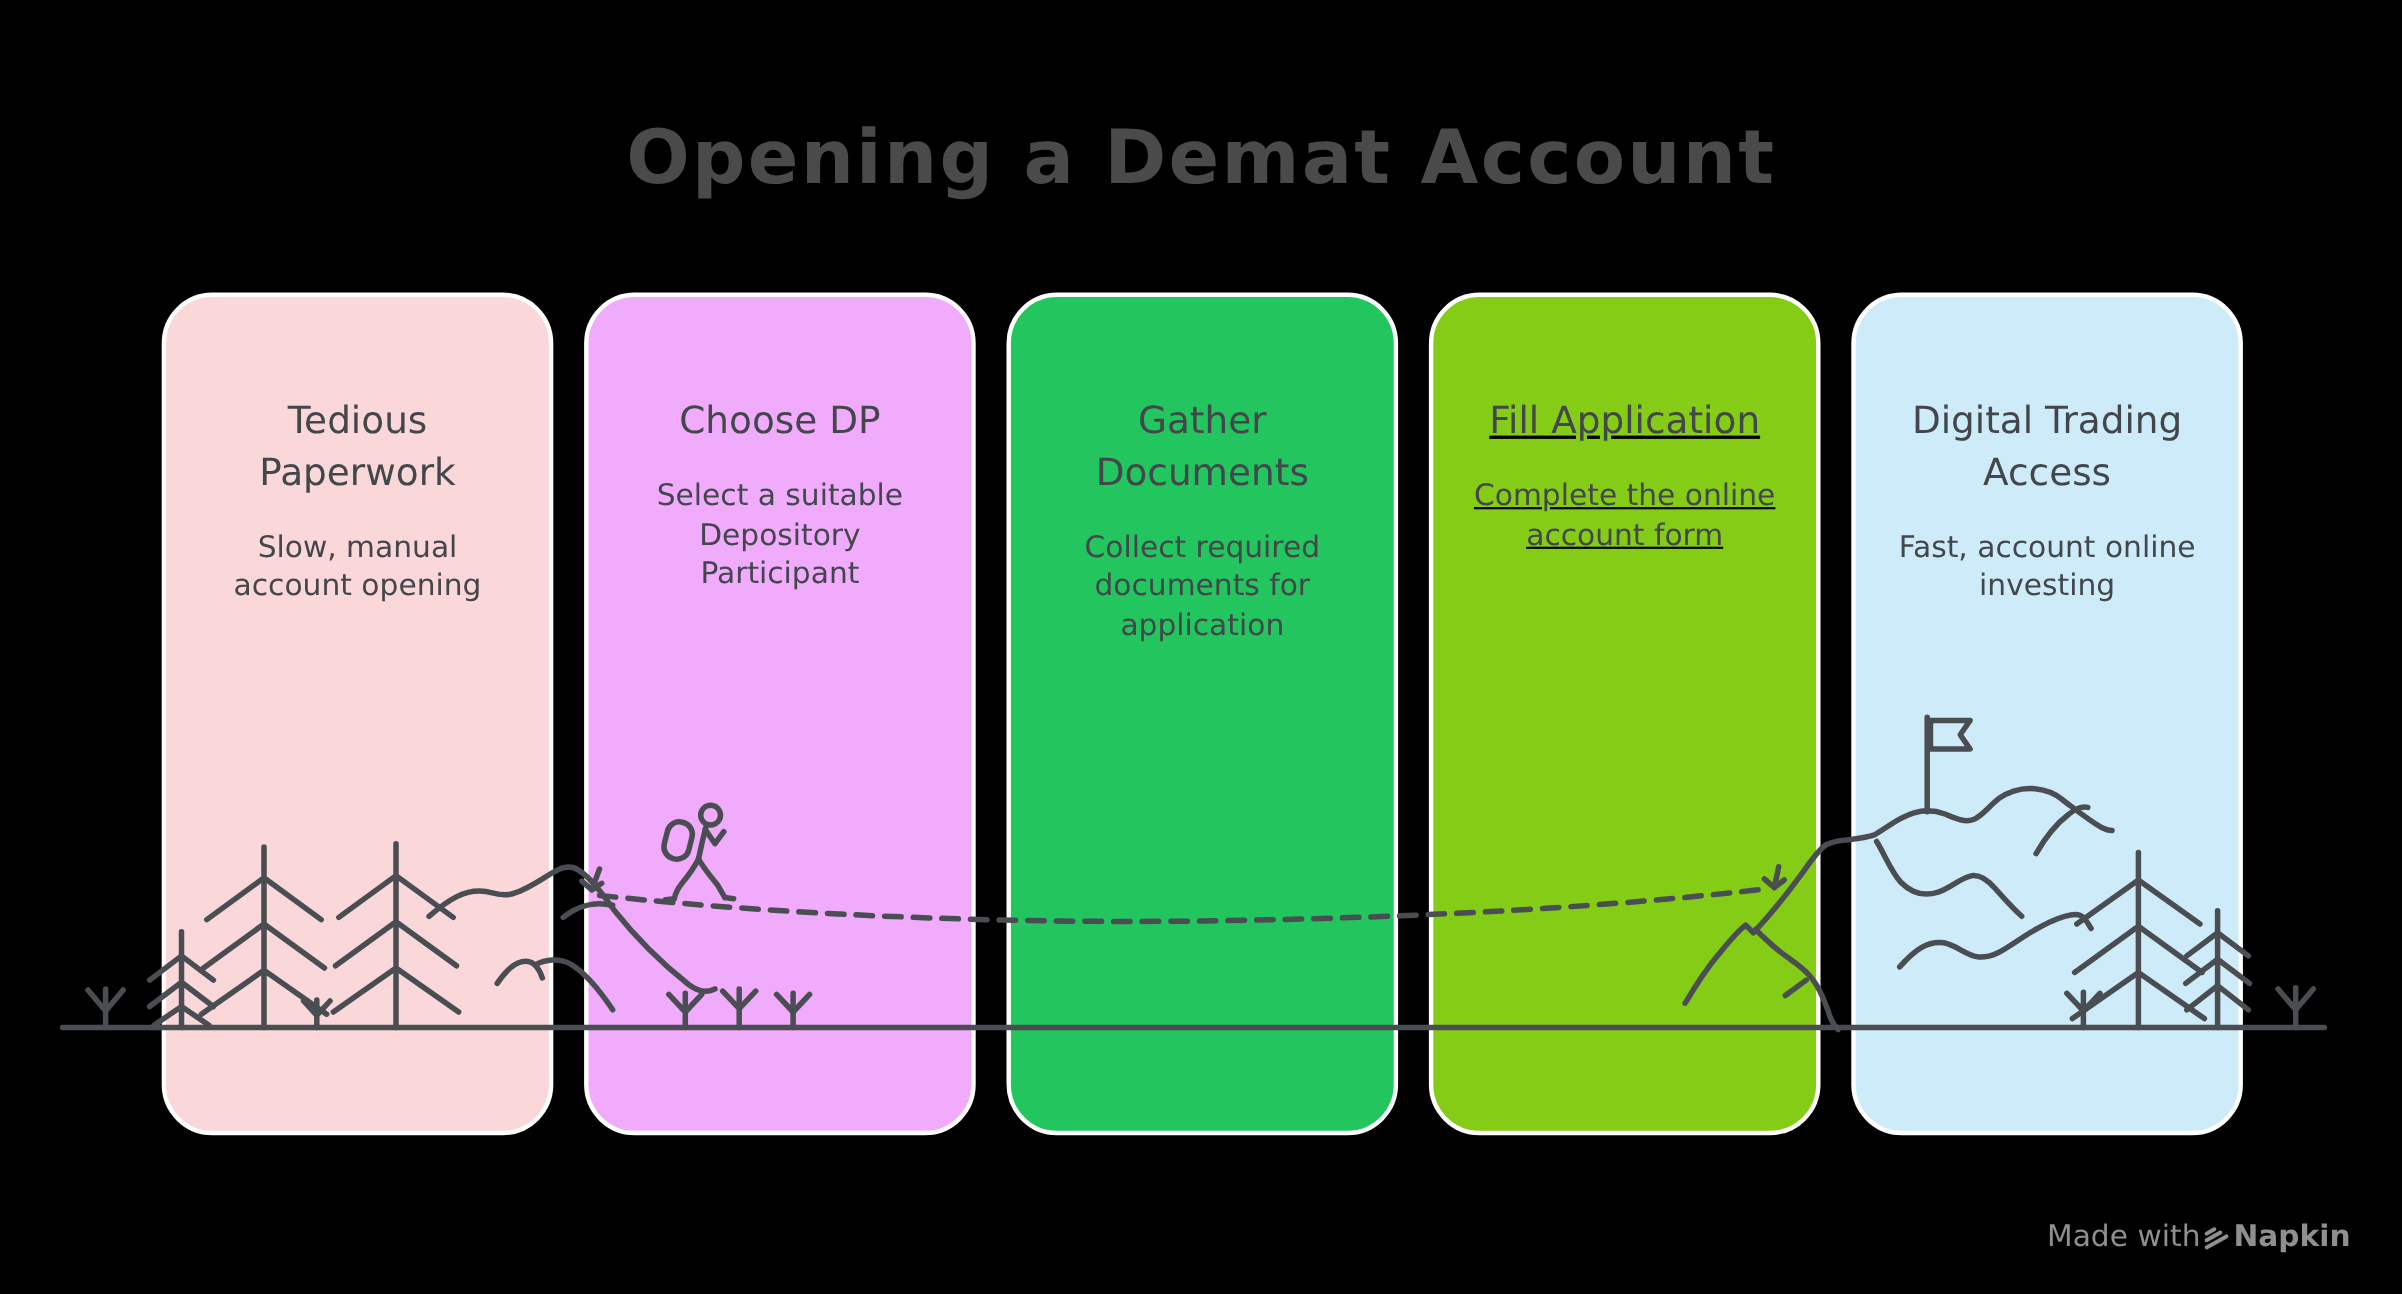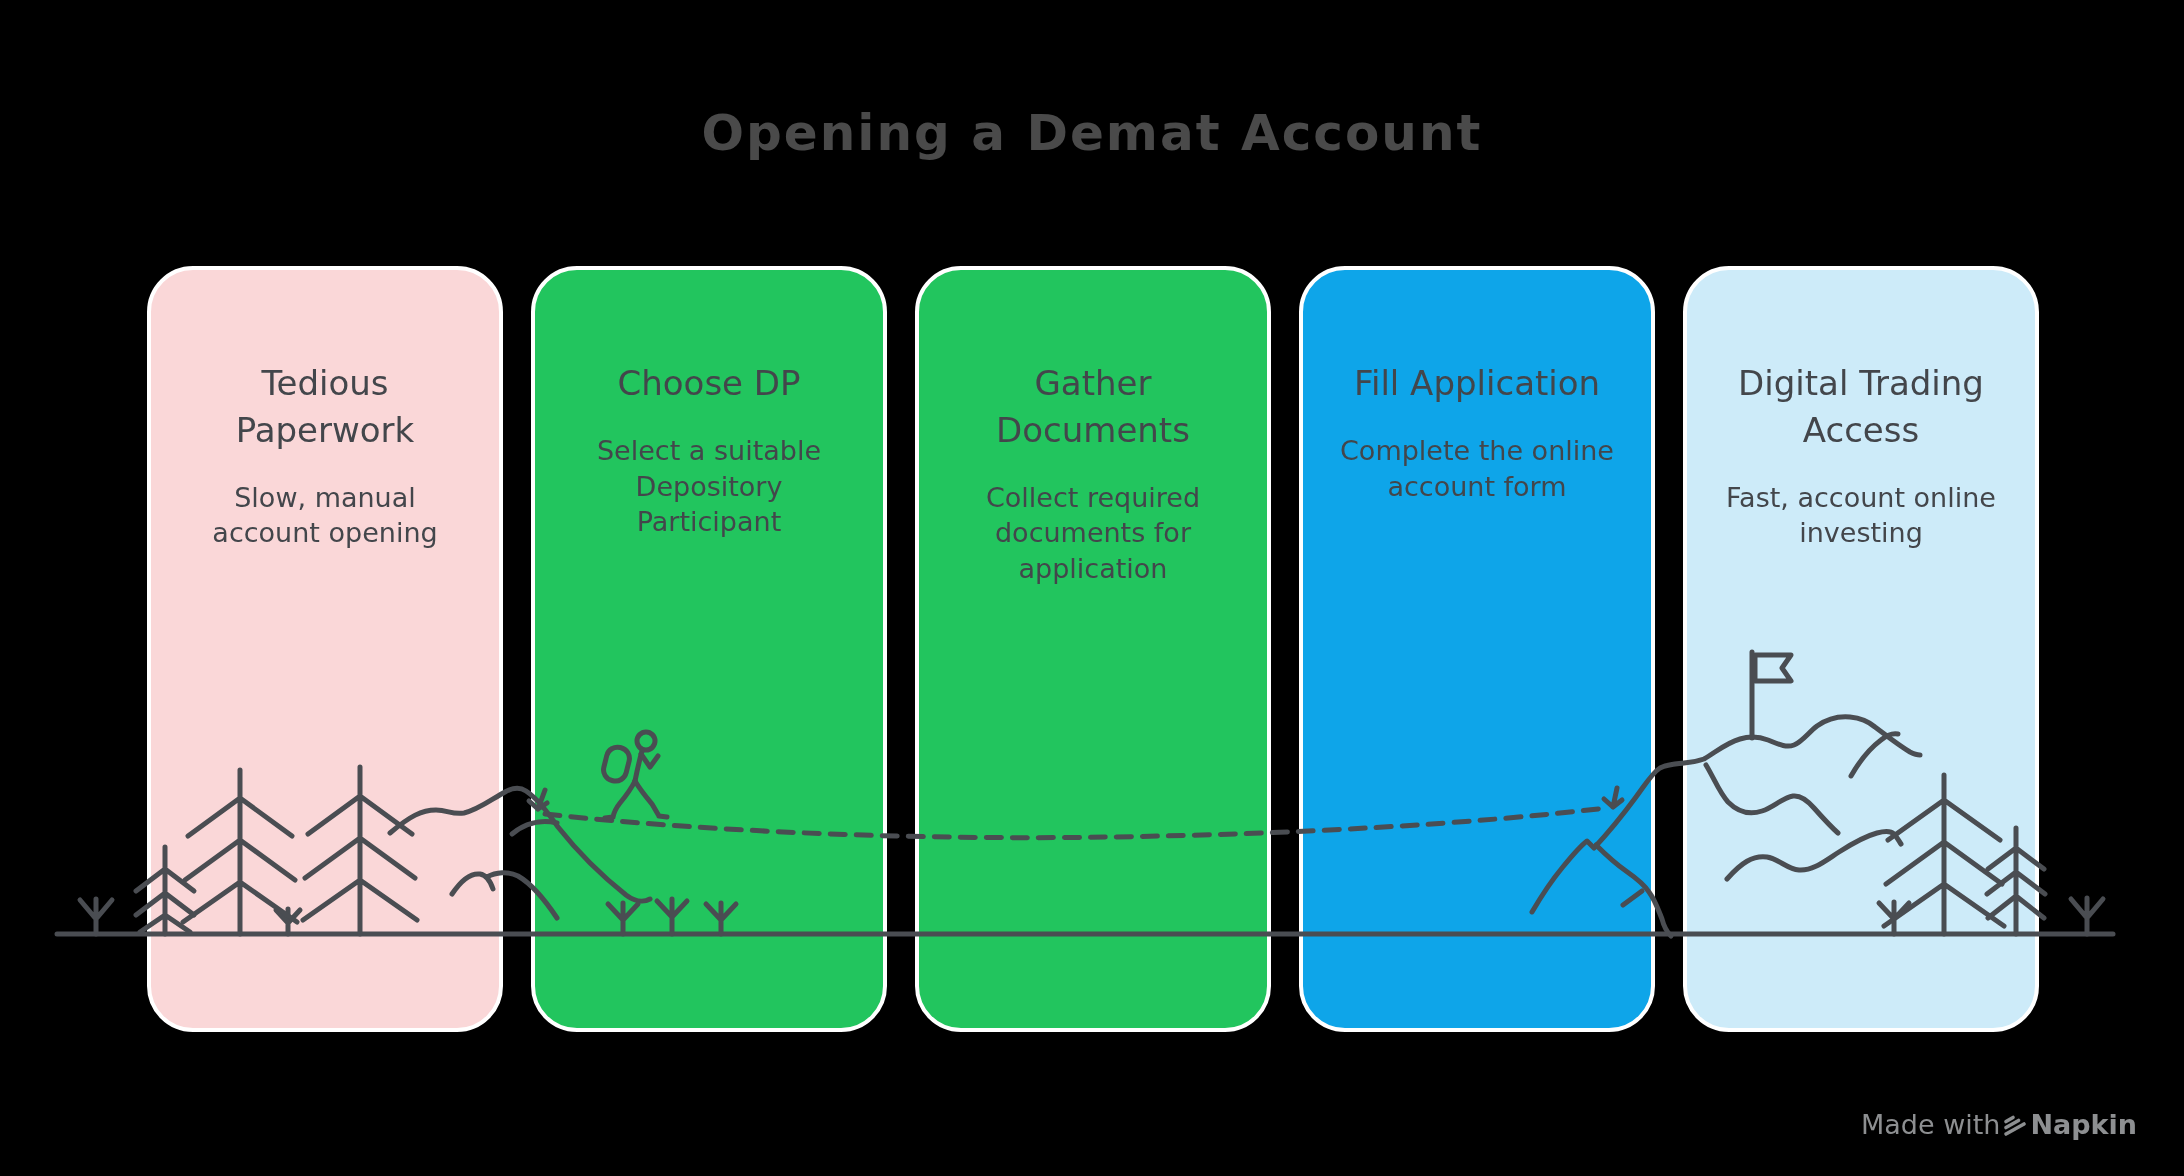--- a/index.html
+++ b/index.html
@@ -3,37 +3,37 @@
 <meta charset="utf-8">
 <style>
   html,body{margin:0;padding:0;background:#000;}
   body{
     width:2184px;height:1176px;position:relative;overflow:hidden;
     font-family:"DejaVu Sans","Liberation Sans",sans-serif;
   }
   
   .page-title{
     position:absolute;left:0;top:104px;width:2184px;
-    text-align:center;font-size:50px;font-weight:700;letter-spacing:2px;
+    text-align:center;font-size:68px;font-weight:700;letter-spacing:2px;
     color:#4a4a4a;
   }
   
   .cards{
     position:absolute;left:147px;top:266px;width:1892px;height:888px;
     display:flex;gap:28px;z-index:1;
   }
   .card{
     box-sizing:border-box;width:364px;height:766px;
     border:4px solid #ffffff;border-radius:46px;
     text-align:center;
   }
   .card-1{background:#fad7d8;}
-  .card-2{background:#22c55e;}
+  .card-2{background:#f0abfc;}
   .card-3{background:#22c55e;}
-  .card-4{background:#0ea5e9;}
+  .card-4{background:#84cc16;text-decoration:underline;}
   .card-5{background:#cdebf9;}
   .card-title{
     margin:90px auto 0 auto;max-width:312px;
     font-size:34px;line-height:1.38;color:#43464b;font-weight:500;
   }
   .card-subtitle{
     margin:26px auto 0 auto;
     font-size:27px;line-height:1.32;color:#43464b;
   }
   .card-1 .card-subtitle{max-width:242px;}

